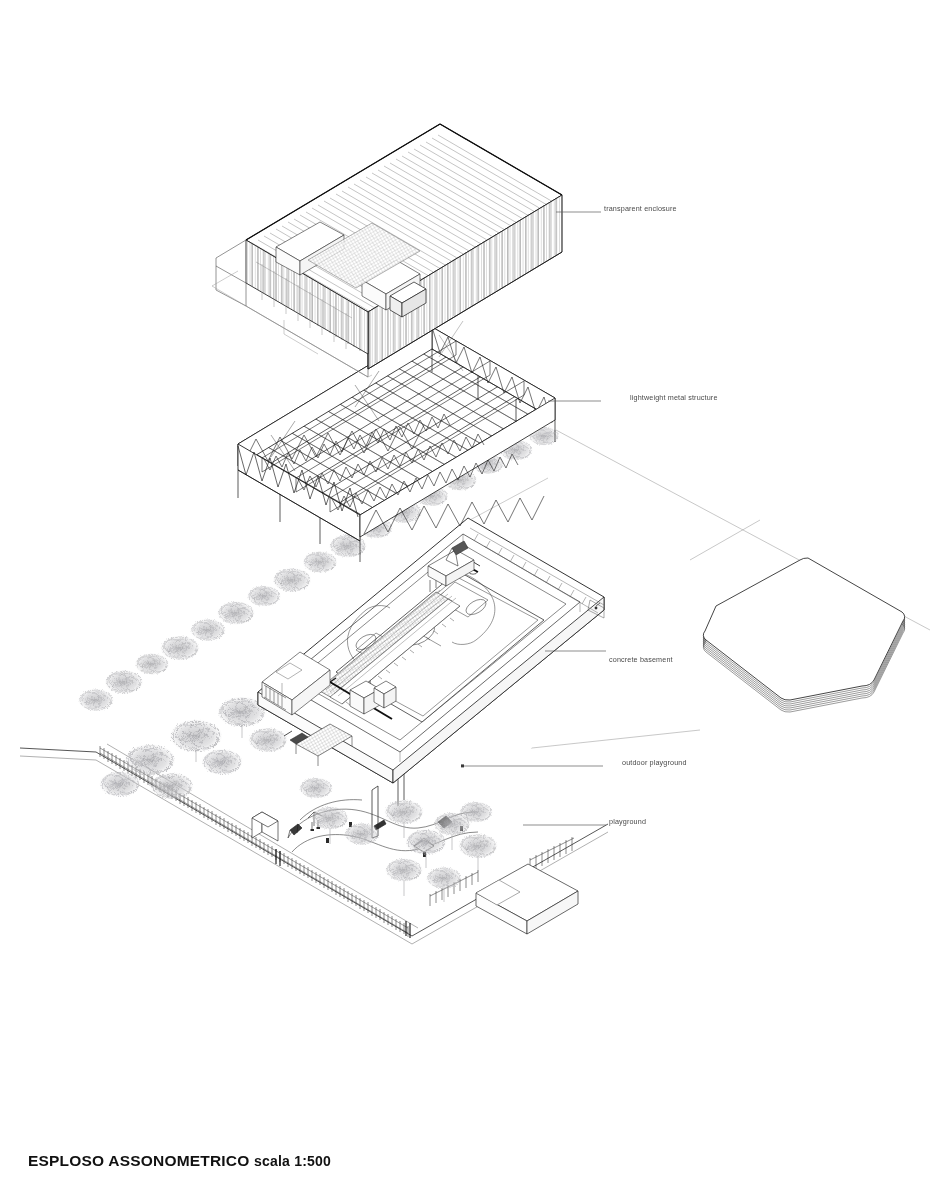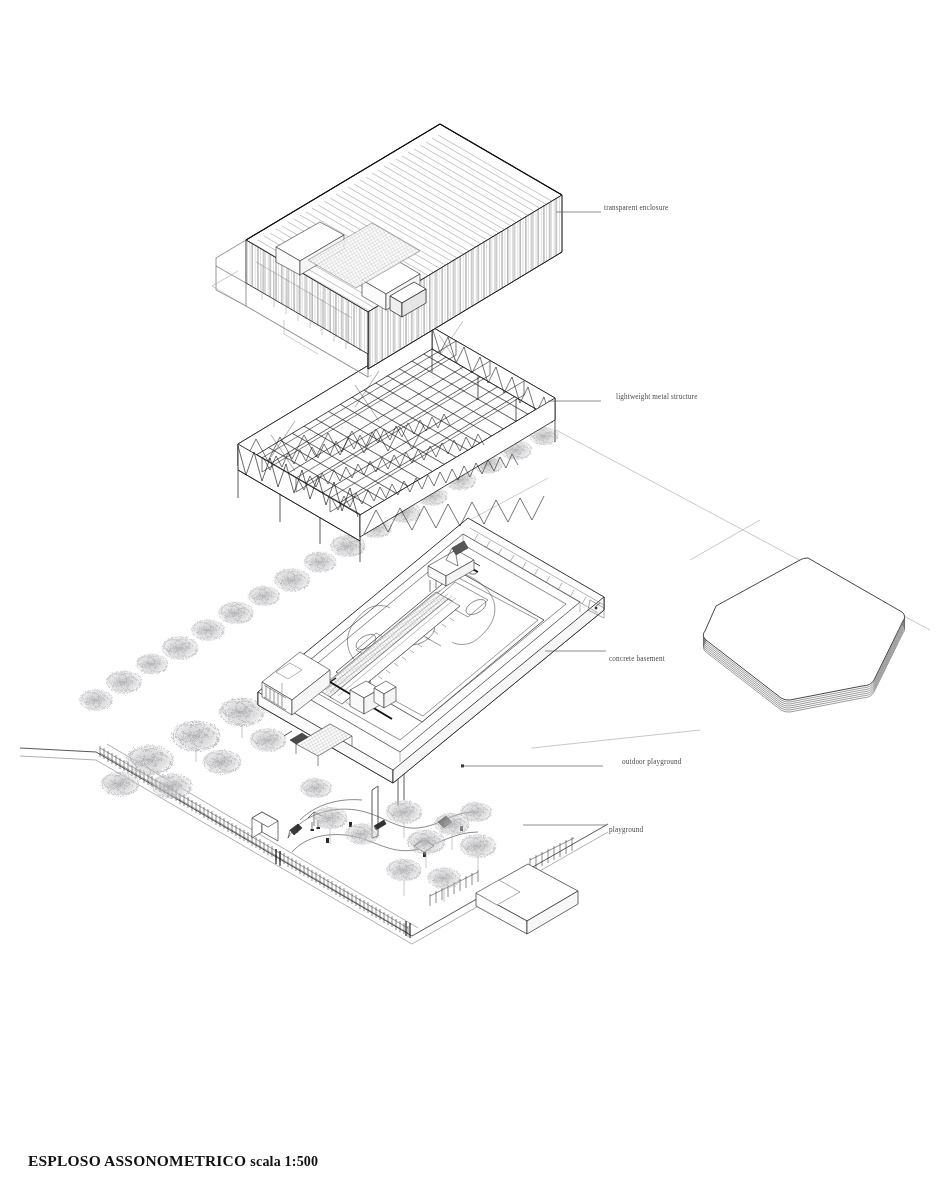--- a/index.html
+++ b/index.html
@@ -5,27 +5,27 @@
 <style>
   html,body{margin:0;padding:0;background:#ffffff;}
   body{
     width:942px;height:1200px;position:relative;overflow:hidden;
     font-family:"Liberation Sans","DejaVu Sans",sans-serif;
     background:#ffffff;
   }
   #sheet{position:absolute;inset:0;}
   #drawing{position:absolute;left:0;top:0;width:942px;height:1200px;}
   .lbl{
-    position:absolute;font-family:Liberation Serif, serif;
+    position:absolute;font-family:Liberation Sans, sans-serif;
     font-size:7.2px;color:#4a4a4a;letter-spacing:.15px;white-space:nowrap;
     line-height:1;
   }
   #title{
     position:absolute;left:28px;top:1152px;
-    font-family:Liberation Serif, serif;
+    font-family:Liberation Sans, sans-serif;
     font-size:15.5px;font-weight:bold;color:#111111;letter-spacing:.2px;
     white-space:nowrap;
   }
   #title .scale{font-size:14px;}
 </style>
 </head>
 <body>
 
 <div id="sheet">
 
@@ -653,26 +653,26 @@
       <line x1="523" y1="825" x2="606" y2="825"></line>
     </g>
     <g fill="#3a3a3a">
       <rect x="461" y="764.4" width="3" height="3"></rect>
     </g>
 
   </svg>
 
   <div class="lbl" style="left:604px;top:205px;">transparent enclosure</div>
 
-  <div class="lbl" style="left:616px;top:394px;">lightweight metal structure</div>
+  <div class="lbl" style="left:630px;top:394px;">lightweight metal structure</div>
 
   <div class="lbl" style="left:609px;top:656px;">concrete basement</div>
 
   <div class="lbl" style="left:606px;top:759px;padding-left:16px;">outdoor playground</div>
 
-  <div class="lbl" style="left:609px;top:818px;margin-top:9px;">playground</div>
+  <div class="lbl" style="left:609px;top:818px;">playground</div>
 
   <div id="title">
     <span>ESPLOSO ASSONOMETRICO</span>
     <span class="scale">scala 1:500</span>
   </div>
 
 </div>
 
 </body></html>

